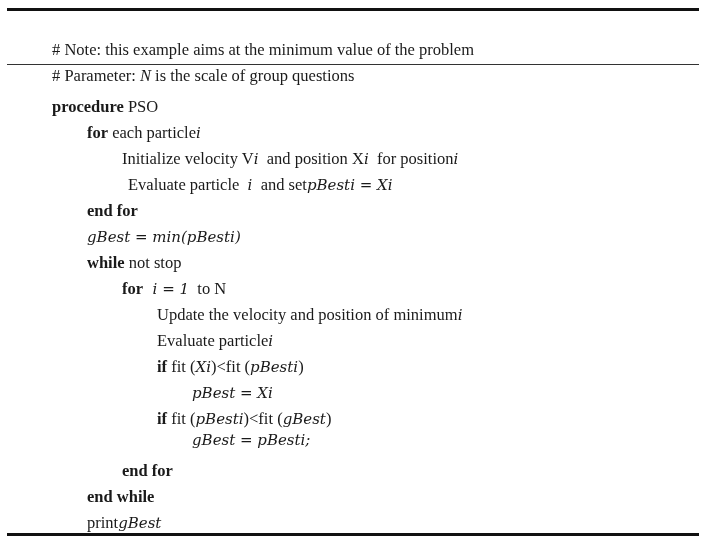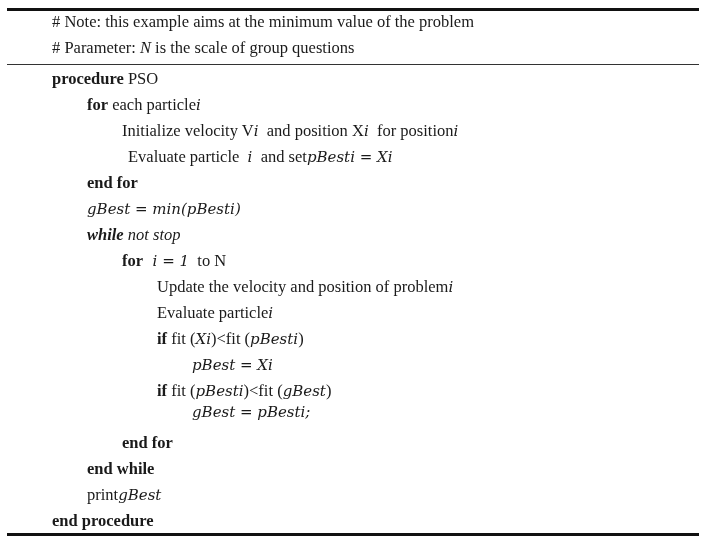--- a/index.html
+++ b/index.html
@@ -24,20 +24,21 @@
     .rule.thick-top { top: 8px; height: 3px; }
     .rule.thin-mid { top: 64px; height: 1px; background: #333; }
     .rule.thick-bottom { top: 533px; height: 3px; }
 
     .line {
       position: absolute;
       height: 26px;
       line-height: 26px;
       font-size: 16.5px;
       white-space: nowrap;
+      margin-top: 28px;
     }
     .kw { font-weight: bold; }
     .m { font-style: italic; font-family: "DejaVu Serif", "Liberation Serif", serif; font-size: 15px; }
   </style>
 </head>
 <body>
 
 <div class="rule thick-top"></div>
 
 <div class="line" style="top:9px;left:52px;">
@@ -66,30 +67,30 @@
 </div>
 
 <div class="line" style="top:170px;left:87px;">
   <span class="kw">end for</span>
 </div>
 
 <div class="line" style="top:196px;left:87px;">
   <span class="m">gBest = min(pBesti)</span>
 </div>
 
-<div class="line" style="top:222px;left:87px;font-style:italic;">
+<div class="line" style="top:222px;left:87px;">
   <span class="kw">while</span><span> not stop</span>
 </div>
 
 <div class="line" style="top:248px;left:122px;">
   <span class="kw">for</span><span class="m" style="white-space:pre">  i = 1</span><span style="white-space:pre">  to N</span>
 </div>
 
 <div class="line" style="top:274px;left:157px;">
-  <span>Update the velocity and position of problem</span><span class="m">i</span>
+  <span>Update the velocity and position of minimum</span><span class="m">i</span>
 </div>
 
 <div class="line" style="top:300px;left:157px;">
   <span>Evaluate particle</span><span class="m">i</span>
 </div>
 
 <div class="line" style="top:326px;left:157px;text-align:right;">
   <span class="kw">if</span><span style="white-space:pre"> fit (</span><span class="m">Xi</span><span>)&lt;fit (</span><span class="m">pBesti</span><span>)</span>
 </div>
 

